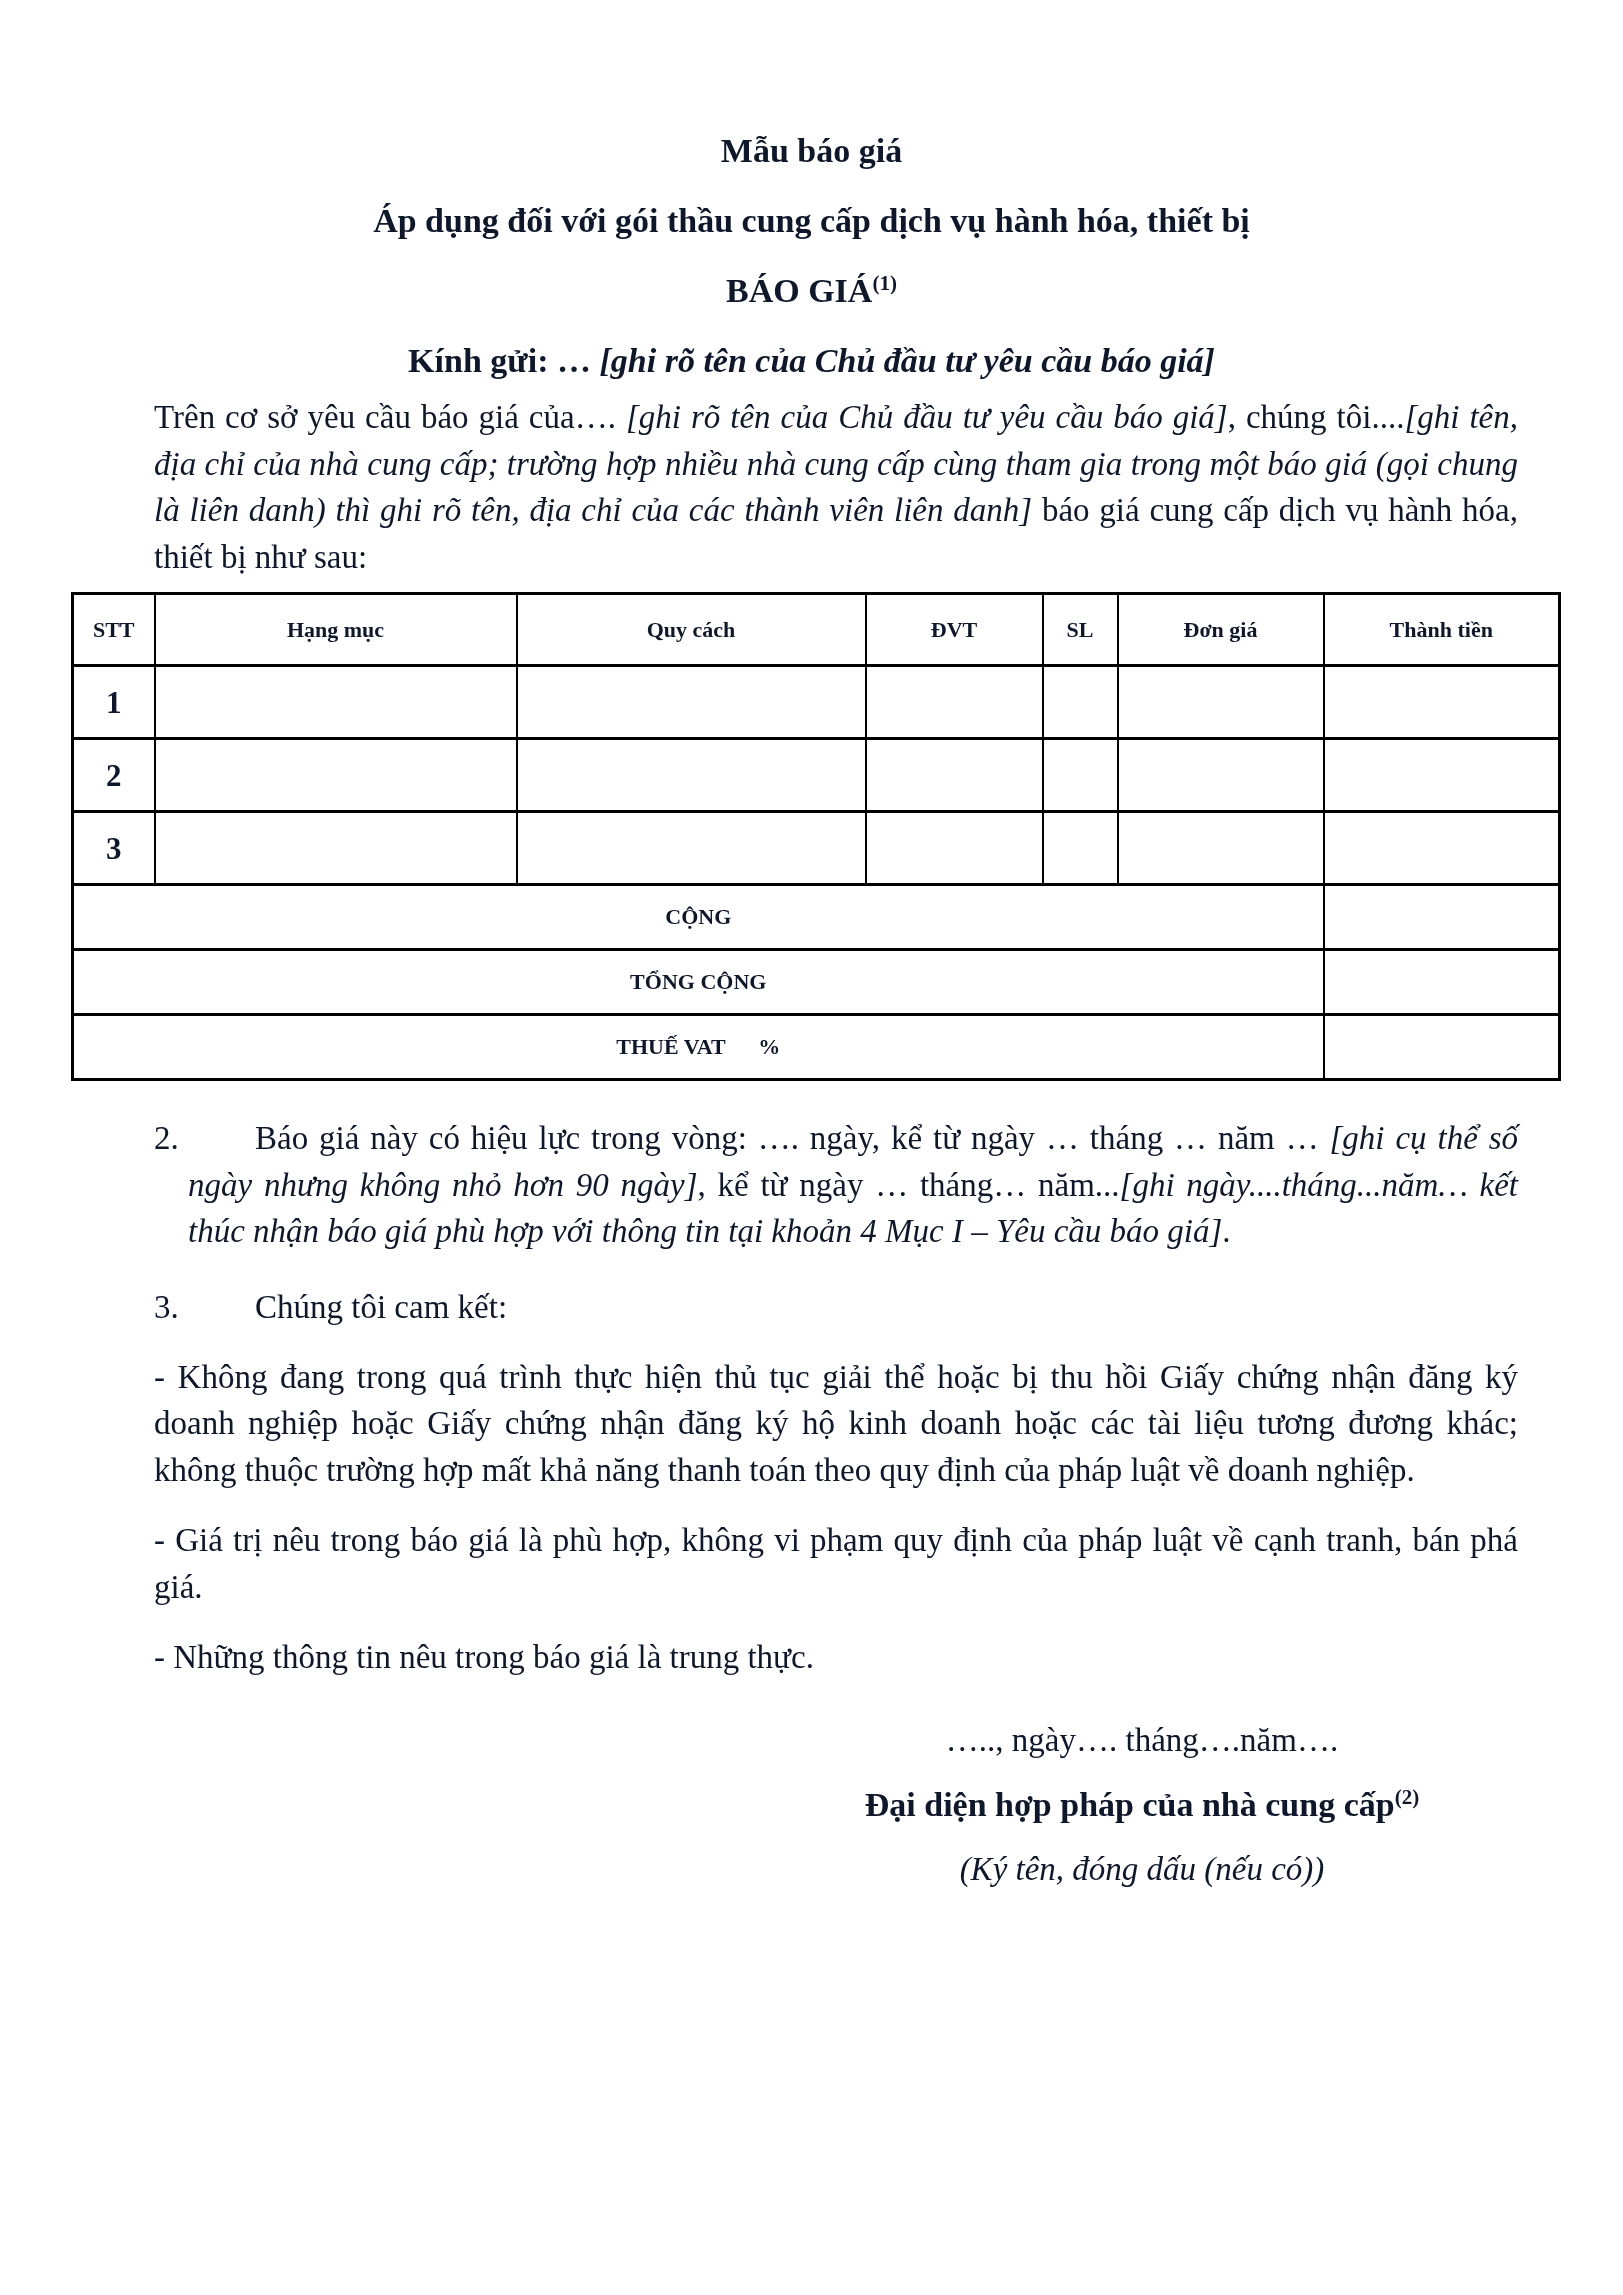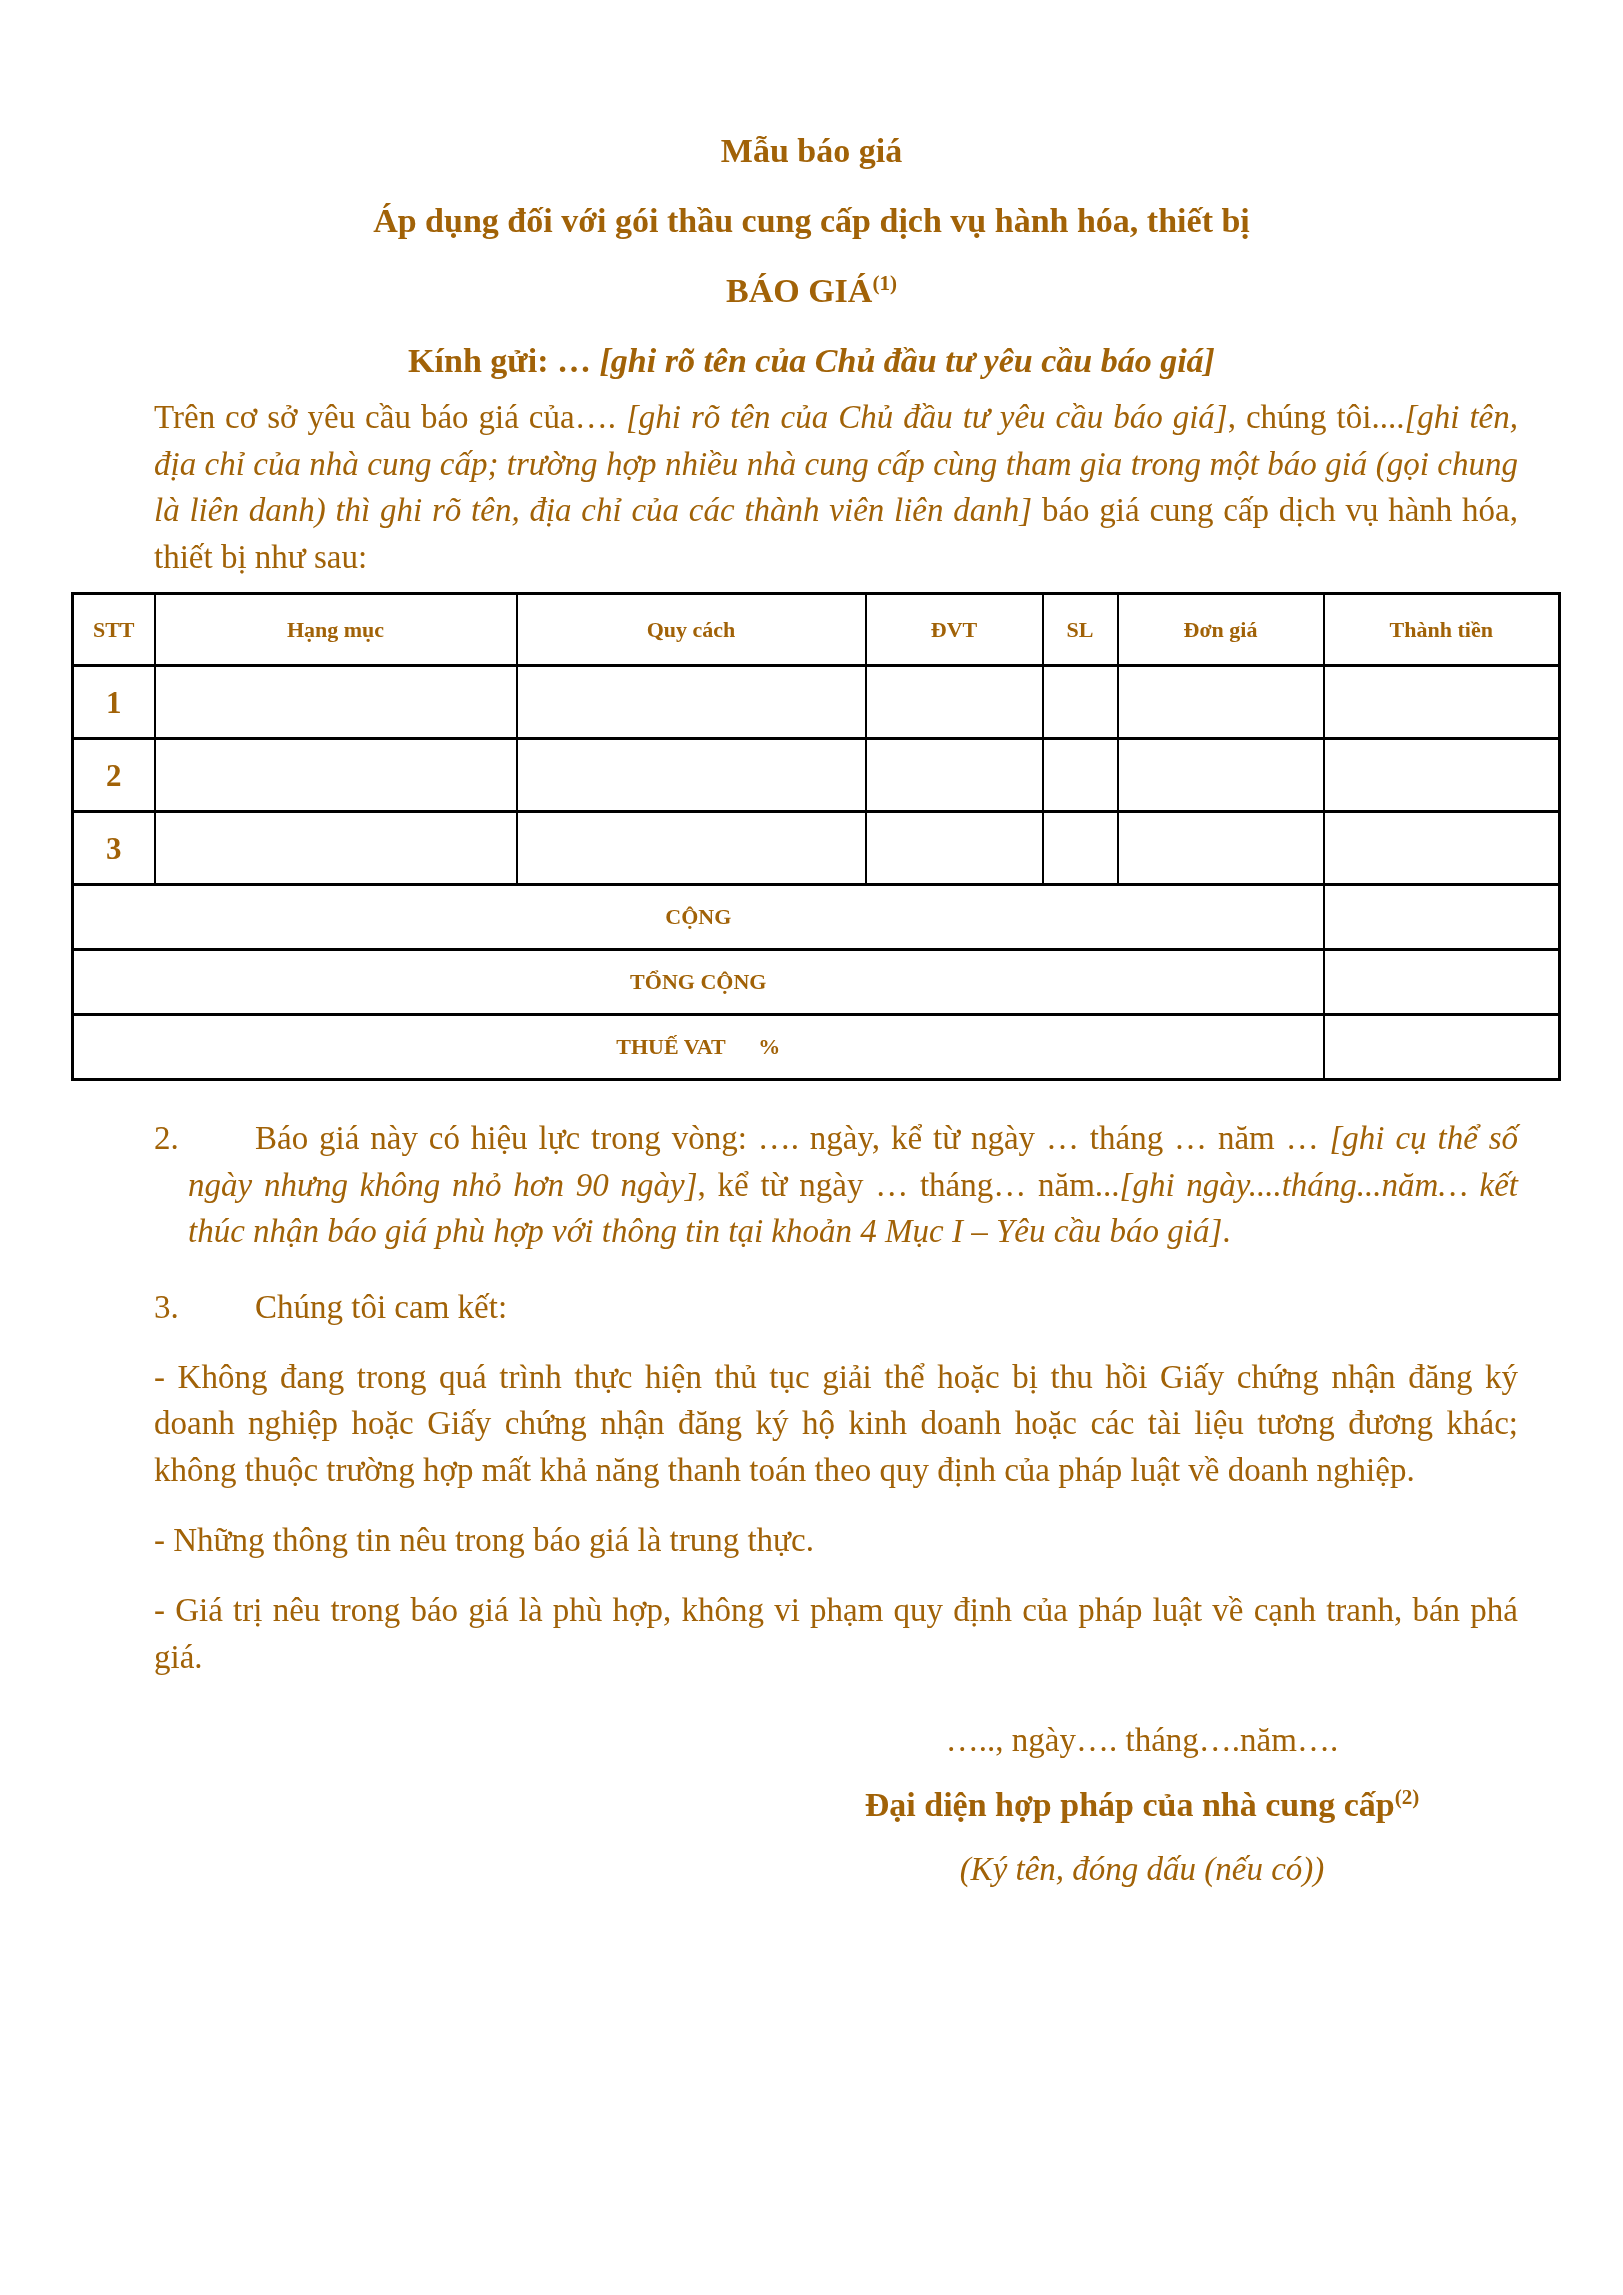--- a/index.html
+++ b/index.html
@@ -4,21 +4,21 @@
 <title>Mẫu báo giá</title>
 <style>
   * { box-sizing: border-box; }
   html, body { margin: 0; padding: 0; background: #888; }
   .page {
     position: relative;
     width: 1623px;
     height: 2295px;
     margin: 0 auto;
     background: #ffffff;
-    color: #a16207;
+    color: #0f172a;
     font-family: "Liberation Serif", "DejaVu Serif", serif;
     font-size: 33px;
     line-height: 1.41;
     overflow: hidden;
   }
   
   .doc-header { padding-top: 134px; text-align: center; }
   .doc-header .h-line { margin: 0 0 36px 0; font-weight: bold; font-size: 34px; line-height: 1.0; }
   .doc-header .h-line.salutation { margin-bottom: 16.4px; }
   .doc-header sup { font-size: 62%; vertical-align: super; line-height: 0; }
@@ -147,22 +147,22 @@
         <td class="sum" colspan="6">THUẾ VAT      %</td>
         <td></td>
       </tr>
     </tbody>
   </table>
 
   <div class="textcol">
     <p class="li item2"><span class="num">2.</span><span><span>Báo giá này có hiệu lực trong vòng: …. ngày, kể từ ngày … tháng … năm … </span><span class="it">[ghi cụ thể số ngày nhưng không nhỏ hơn 90 ngày]</span><span>, kể từ ngày … tháng… năm...</span><span class="it">[ghi ngày....tháng...năm… kết thúc nhận báo giá phù hợp với thông tin tại khoản 4 Mục I – Yêu cầu báo giá]</span><span>.</span></span></p>
     <p class="li item3"><span class="num">3.</span><span>Chúng tôi cam kết:</span></p>
     <p class="para bullet">- Không đang trong quá trình thực hiện thủ tục giải thể hoặc bị thu hồi Giấy chứng nhận đăng ký doanh nghiệp hoặc Giấy chứng nhận đăng ký hộ kinh doanh hoặc các tài liệu tương đương khác; không thuộc trường hợp mất khả năng thanh toán theo quy định của pháp luật về doanh nghiệp.</p>
+    <p class="para bullet">- Giá trị nêu trong báo giá là phù hợp, không vi phạm quy định của pháp luật về cạnh tranh, bán phá giá.</p>
     <p class="para bullet">- Những thông tin nêu trong báo giá là trung thực.</p>
-    <p class="para bullet">- Giá trị nêu trong báo giá là phù hợp, không vi phạm quy định của pháp luật về cạnh tranh, bán phá giá.</p>
   </div>
 
   <div class="footer-block">
     <p class="date-line">….., ngày…. tháng….năm….</p>
     <p class="signer"><span>Đại diện hợp pháp của nhà cung cấp</span><sup>(2)</sup></p>
     <p class="sign-note">(Ký tên, đóng dấu (nếu có))</p>
   </div>
 
 </div>
 

